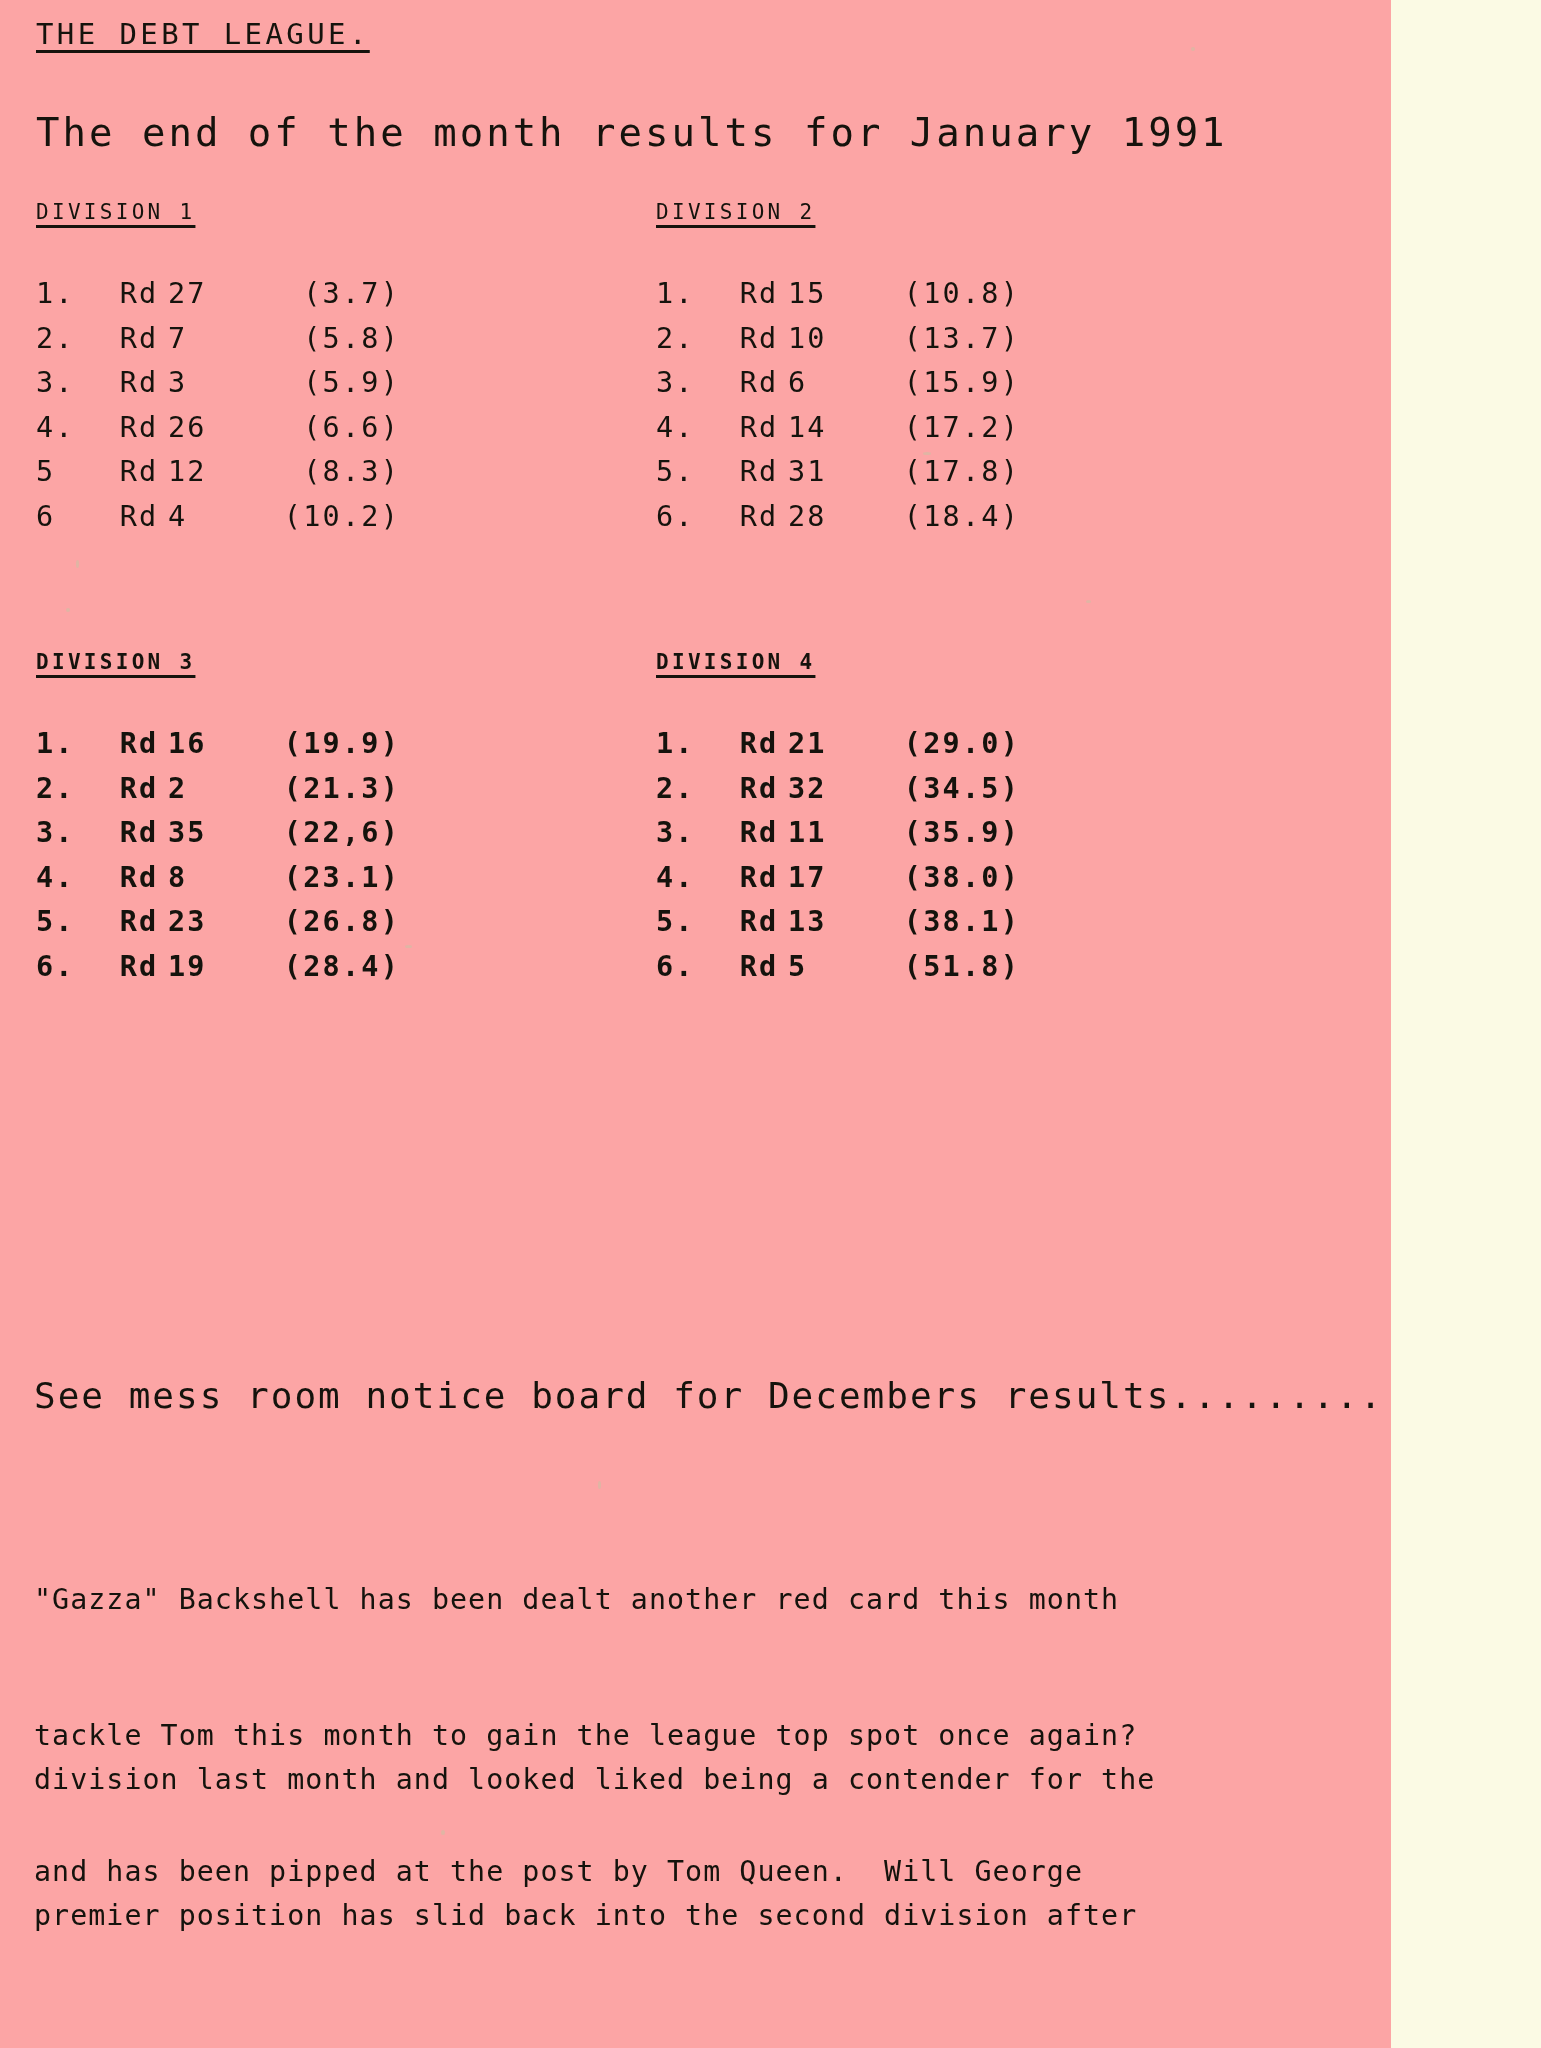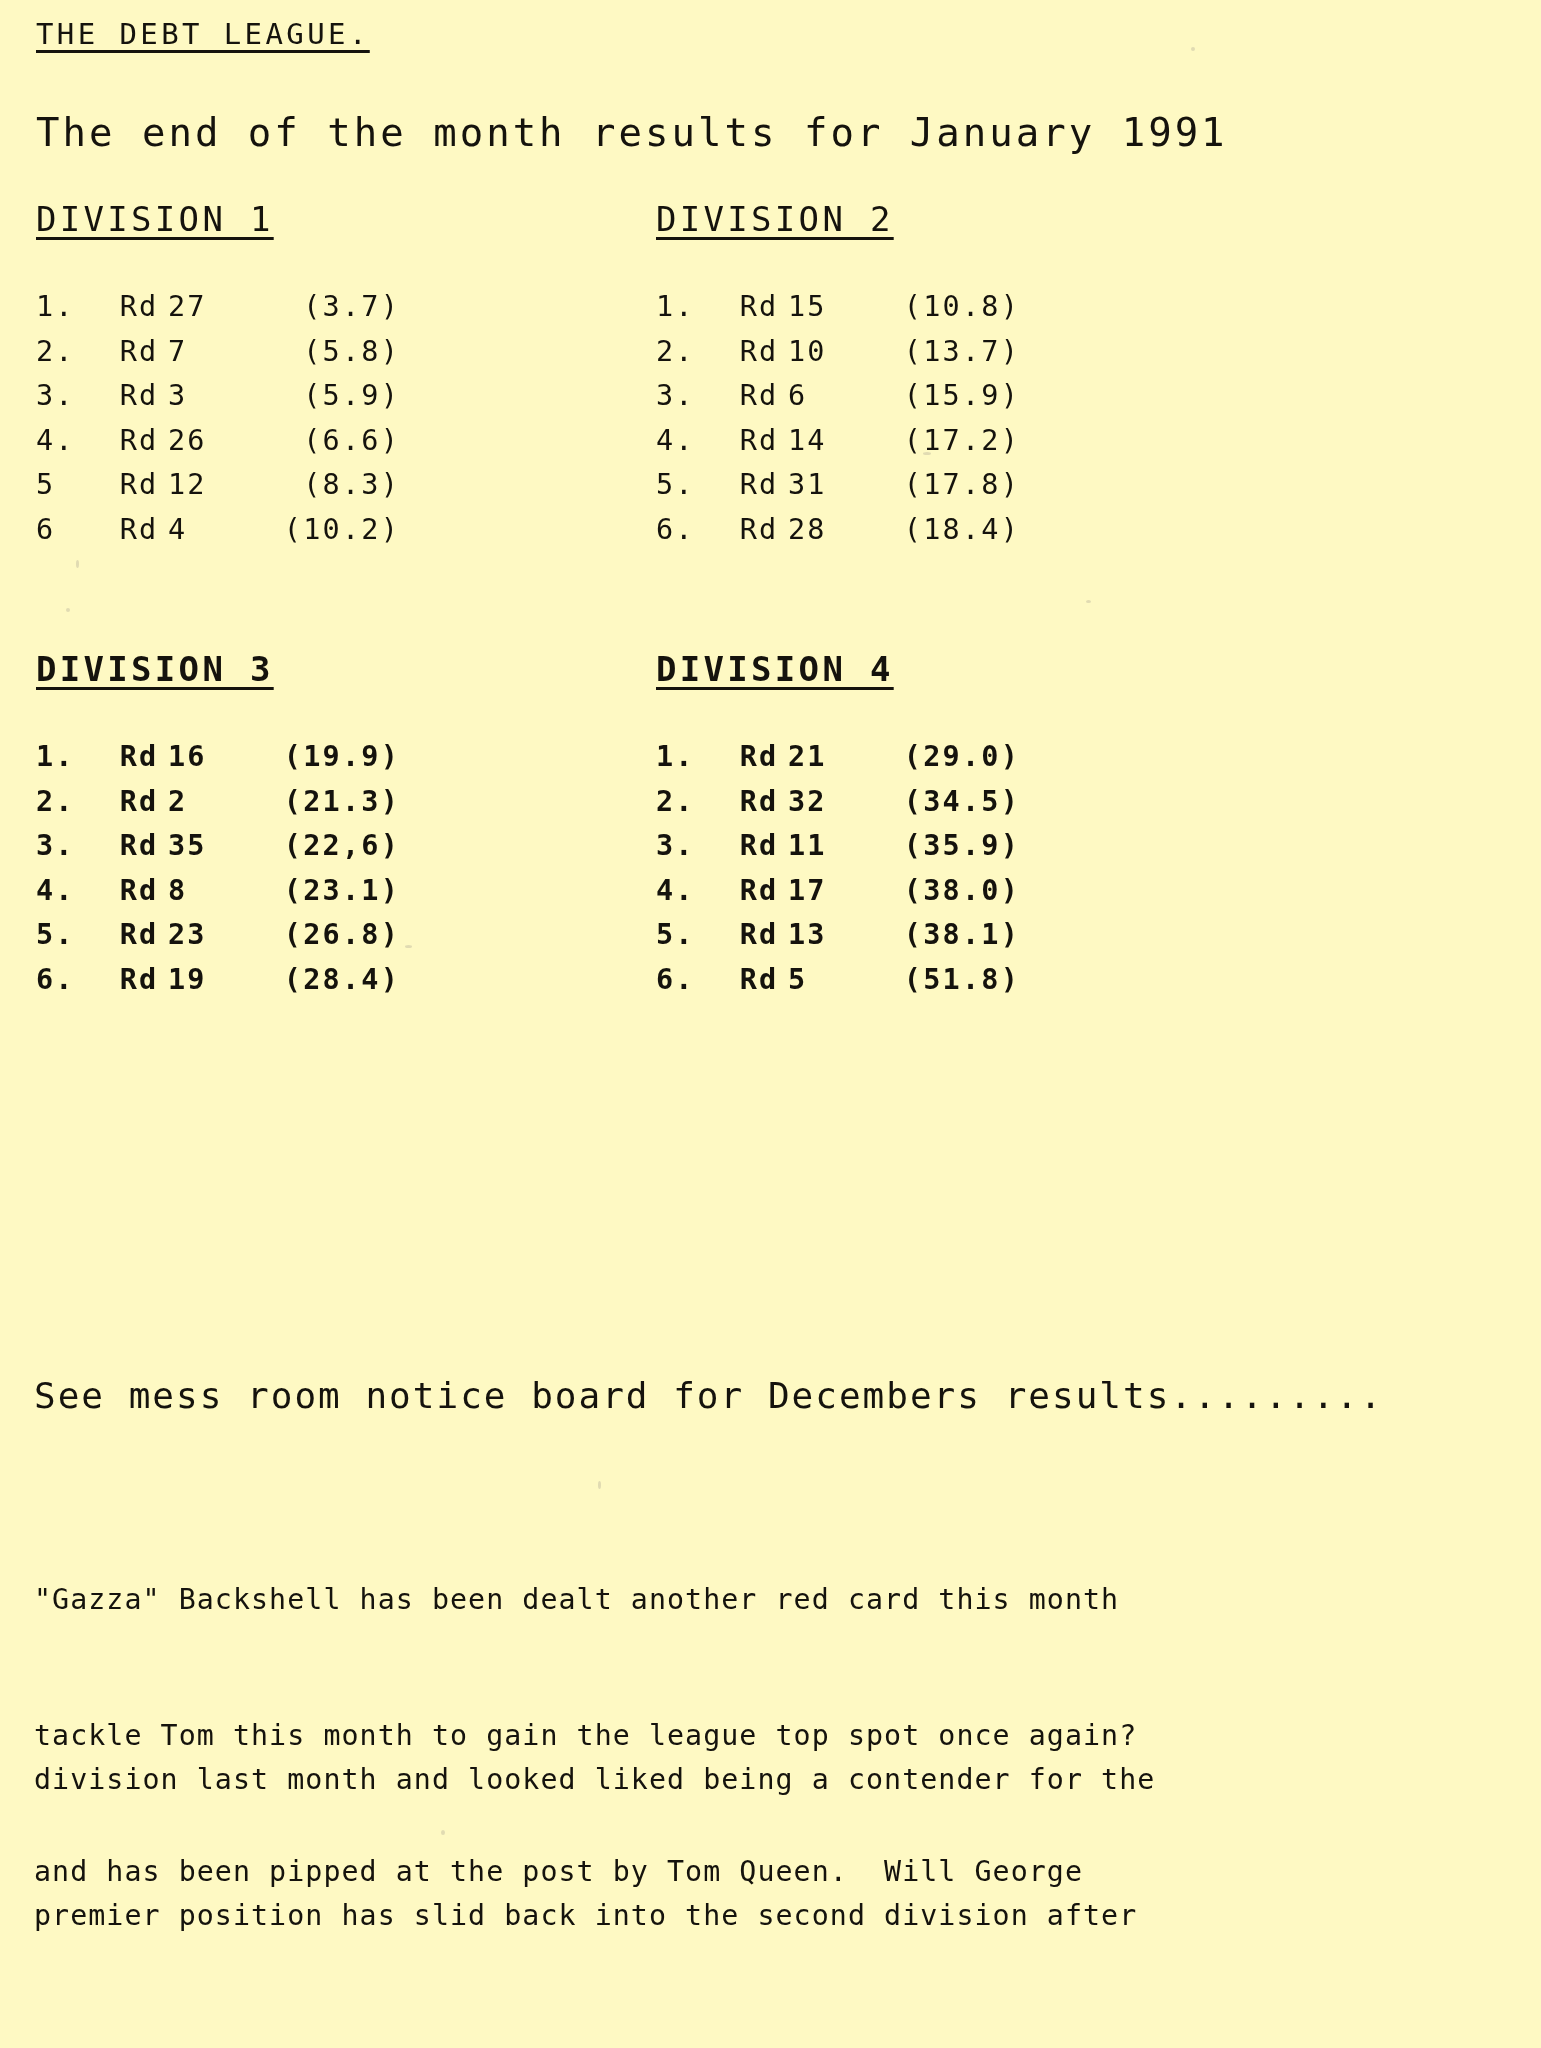--- a/index.html
+++ b/index.html
@@ -12,25 +12,25 @@
     width: 1541px;
     height: 2048px;
     overflow: hidden;
     font-family: "DejaVu Sans Mono", "Liberation Mono", monospace;
     color: #15130d;
     position: relative;
   }
   .page {
     position: absolute;
     left: 0; top: 0;
-    width: 1541px;
+    width: 1391px;
     height: 2048px;
     padding: 0;
     box-sizing: border-box;
-    background: #fef9c3;
+    background: #fca5a5;
   }
 
   
   .tw {
     font-family: "DejaVu Sans Mono", "Liberation Mono", monospace;
     font-size: 28.5px;
     letter-spacing: 2.1px;
     line-height: 1.0;
     white-space: pre;
     color: #15130d;
@@ -58,21 +58,21 @@
   
   .division {
     position: absolute;
   }
   .division.col-left  { left: 36px; }
   .division.col-right { left: 656px; }
   .division.row-top    { top: 202px; }
   .division.row-bottom { top: 652px; font-weight: bold; }
 
   .division-title {
-    font-size: 34px;
+    font-size: 21px;
     letter-spacing: 3.3px;
     text-decoration: underline;
     text-underline-offset: 6px;
     text-decoration-thickness: 2.5px;
     white-space: pre;
     display: inline-block;
   }
 
   .standings {
     margin-top: 57px;

